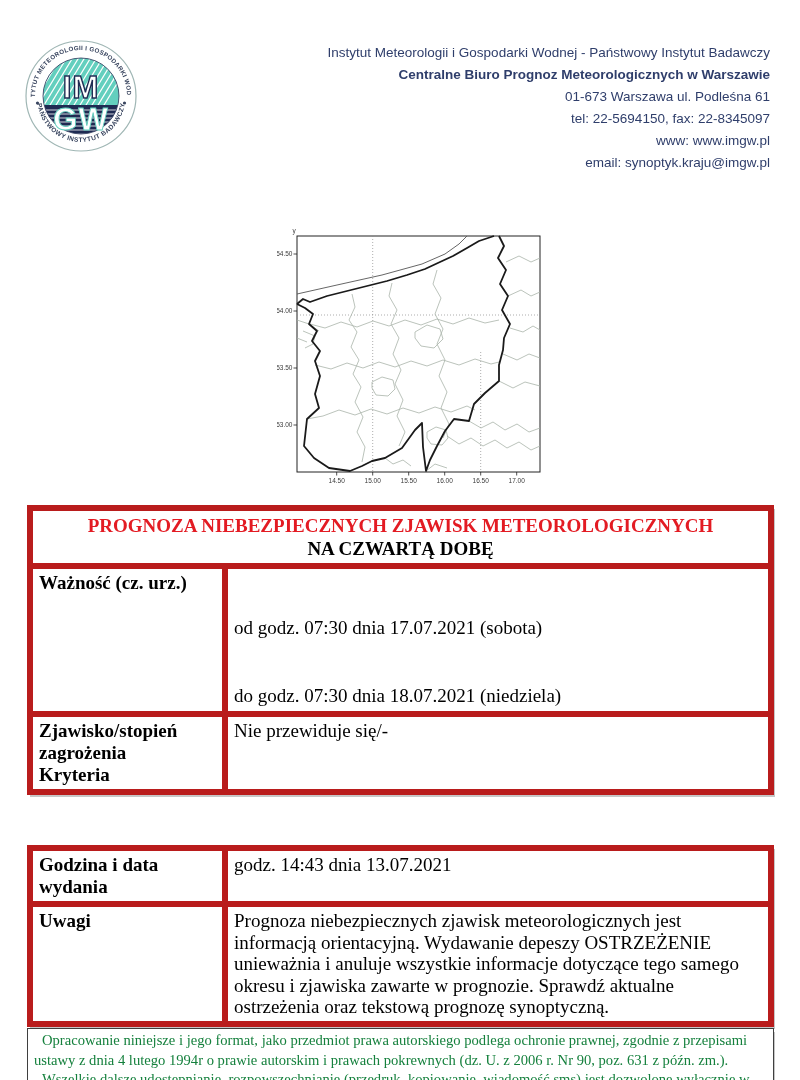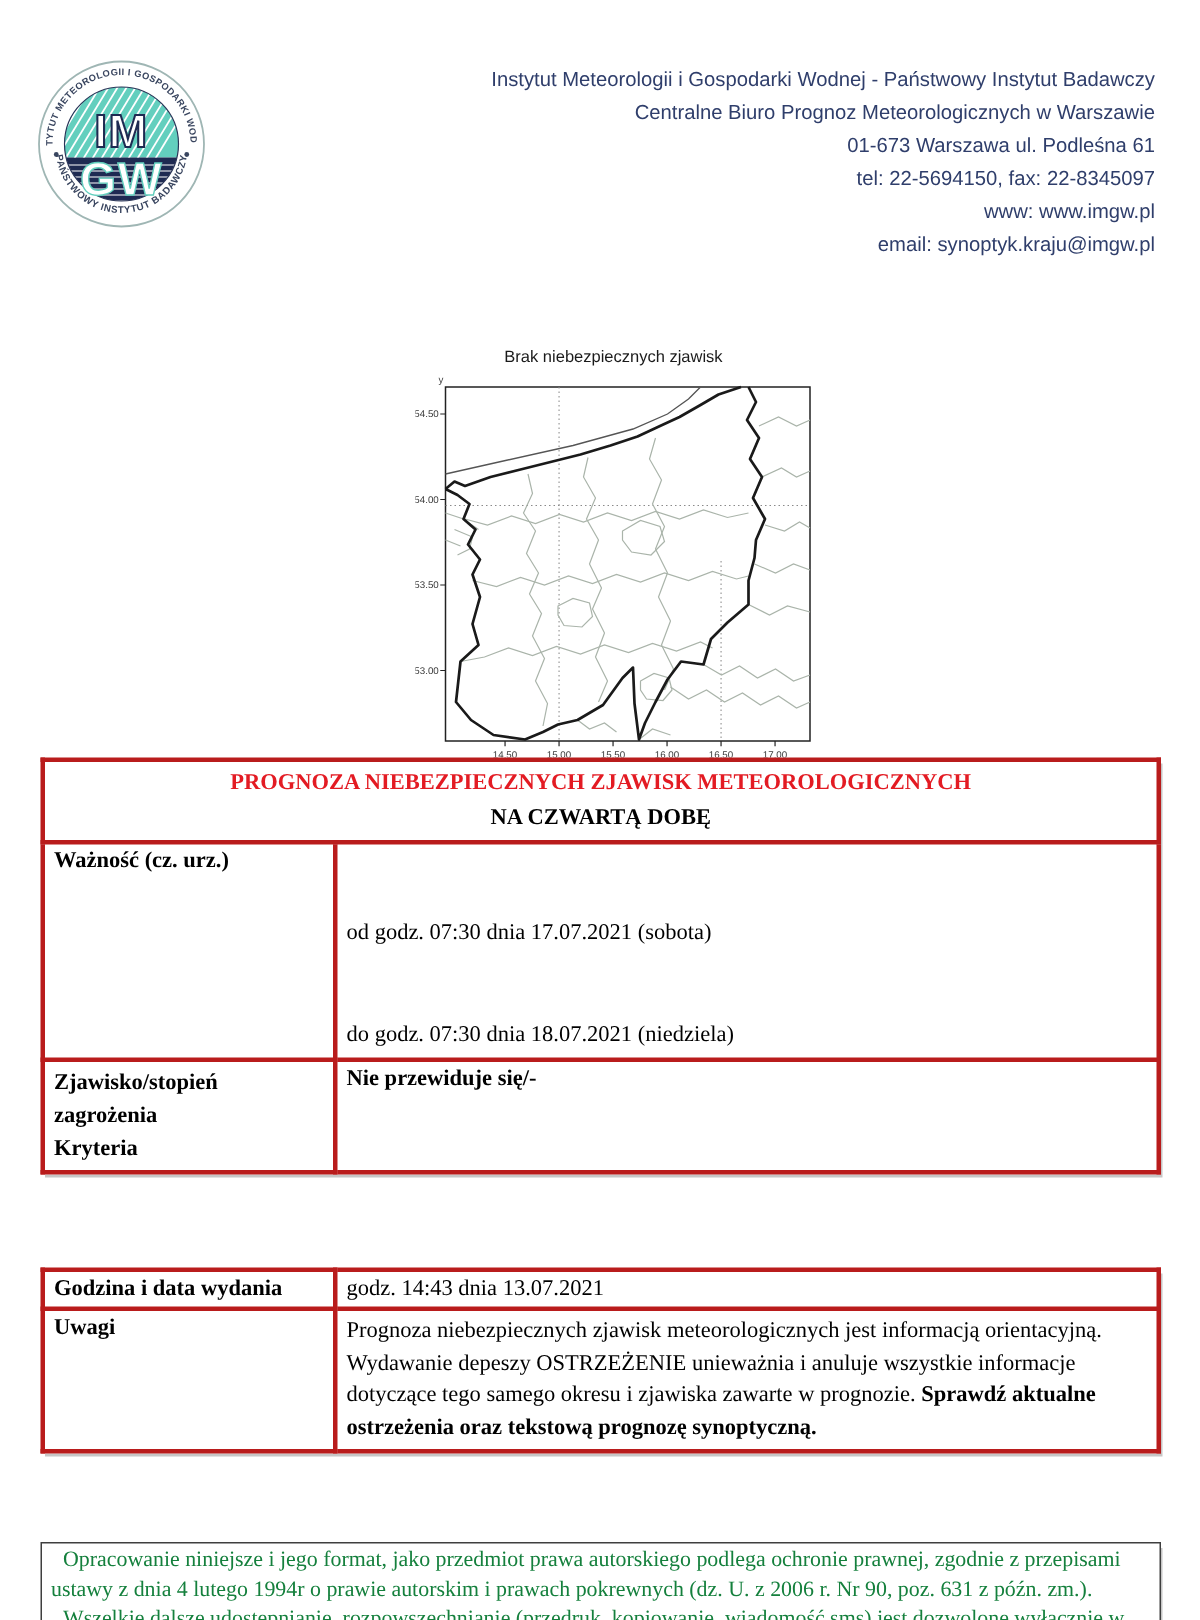--- a/index.html
+++ b/index.html
@@ -8,52 +8,52 @@
     position:relative; width:800px; height:1080px; background:#fff;
     font-family:"Liberation Serif", serif; overflow:hidden;
   }
 
   
   .header-text {
     position:absolute; top:42px; right:30px; width:620px;
     text-align:right; font-family:"Liberation Sans", sans-serif;
     font-size:13.5px; color:#2f3e6b; line-height:22px;
   }
-  .header-text .bold { font-weight:normal; }
+  .header-text .bold { font-weight:bold; }
   .logo-wrap { position:absolute; left:25px; top:40px; width:112px; height:112px; }
 
   
   .map-block { position:absolute; left:277px; top:228px; width:264px; }
   .map-title {
     text-align:center; font-family:"Liberation Sans", sans-serif;
     font-size:11px; color:#1a1a1a; height:20px; line-height:20px; margin-bottom:2px;
   }
   .map-svg { display:block; }
   .tick-label { font-family:"Liberation Sans", sans-serif; font-size:6.5px; fill:#3a3a3a; }
 
   
   .doc-table {
     position:absolute; left:27px; width:747px; border-collapse:collapse;
     background:#fff; box-shadow:2px 3px 0 -1px #c6c6c6;
   }
   .doc-table td {
-    border:3px solid #b91c1c; font-size:15px; color:#000;
+    border:6px solid #b91c1c; font-size:19px; color:#000;
     padding:3px 6px; vertical-align:top;
   }
   .label-cell { width:195px; font-weight:bold; padding-left:5px; }
   .title-cell { text-align:center; font-weight:bold; font-size:15.5px; height:42px; padding:4px; line-height:23px; }
   .title-red { color:#e31b23; }
   .t1 { top:505px; }
   .t2 { top:845px; }
   .h-obszar td { height:29px; }
   .h-waznosc td { height:53px; }
   .h-waznosc .val div { line-height:24px;margin-top:44px; }
   .h-zjawisko td { height:45px; }
   .h-zjawisko .label-cell div { line-height:22px; }
-  .bold-val { font-weight:bold; }
+  .bold-val { font-weight:normal; }
   .h-syn td, .h-issued td { height:26px; }
   .h-uwagi td { height:84px; }
   .uwagi-text { line-height:21.5px; }
 
   
   .footer-box {
     position:absolute; left:27px; top:1028px; width:747px; height:78px;
     border:1px solid #3f3f3f; box-shadow:2px 3px 0 -1px #c6c6c6;
     font-size:14.6px; line-height:19.5px; color:#15803d; padding:2px 8px 4px 6px;
   }
@@ -126,21 +126,20 @@
   <div class="header-text">
     <div>Instytut Meteorologii i Gospodarki Wodnej - Państwowy Instytut Badawczy</div>
     <div class="bold">Centralne Biuro Prognoz Meteorologicznych w Warszawie</div>
     <div>01-673 Warszawa ul. Podleśna 61</div>
     <div>tel: 22-5694150, fax: 22-8345097</div>
     <div>www: www.imgw.pl</div>
     <div>email: synoptyk.kraju@imgw.pl</div>
   </div>
 
   <div class="map-block">
-    <div class="map-title">Brak niebezpiecznych zjawisk</div>
     <svg class="map-svg" width="264" height="260" viewBox="0 0 264 260">
       <g transform="translate(0,4)">
 
         <rect x="20" y="4" width="243" height="236" fill="#ffffff" stroke="#222222" stroke-width="1"></rect>
 
         <g stroke="#8a8a8a" stroke-width="0.7" stroke-dasharray="1 2">
           <line x1="95.7" y1="4" x2="95.7" y2="240"></line>
           <line x1="20" y1="83" x2="263" y2="83"></line>
           <line x1="203.7" y1="120" x2="203.7" y2="240"></line>
         </g>

